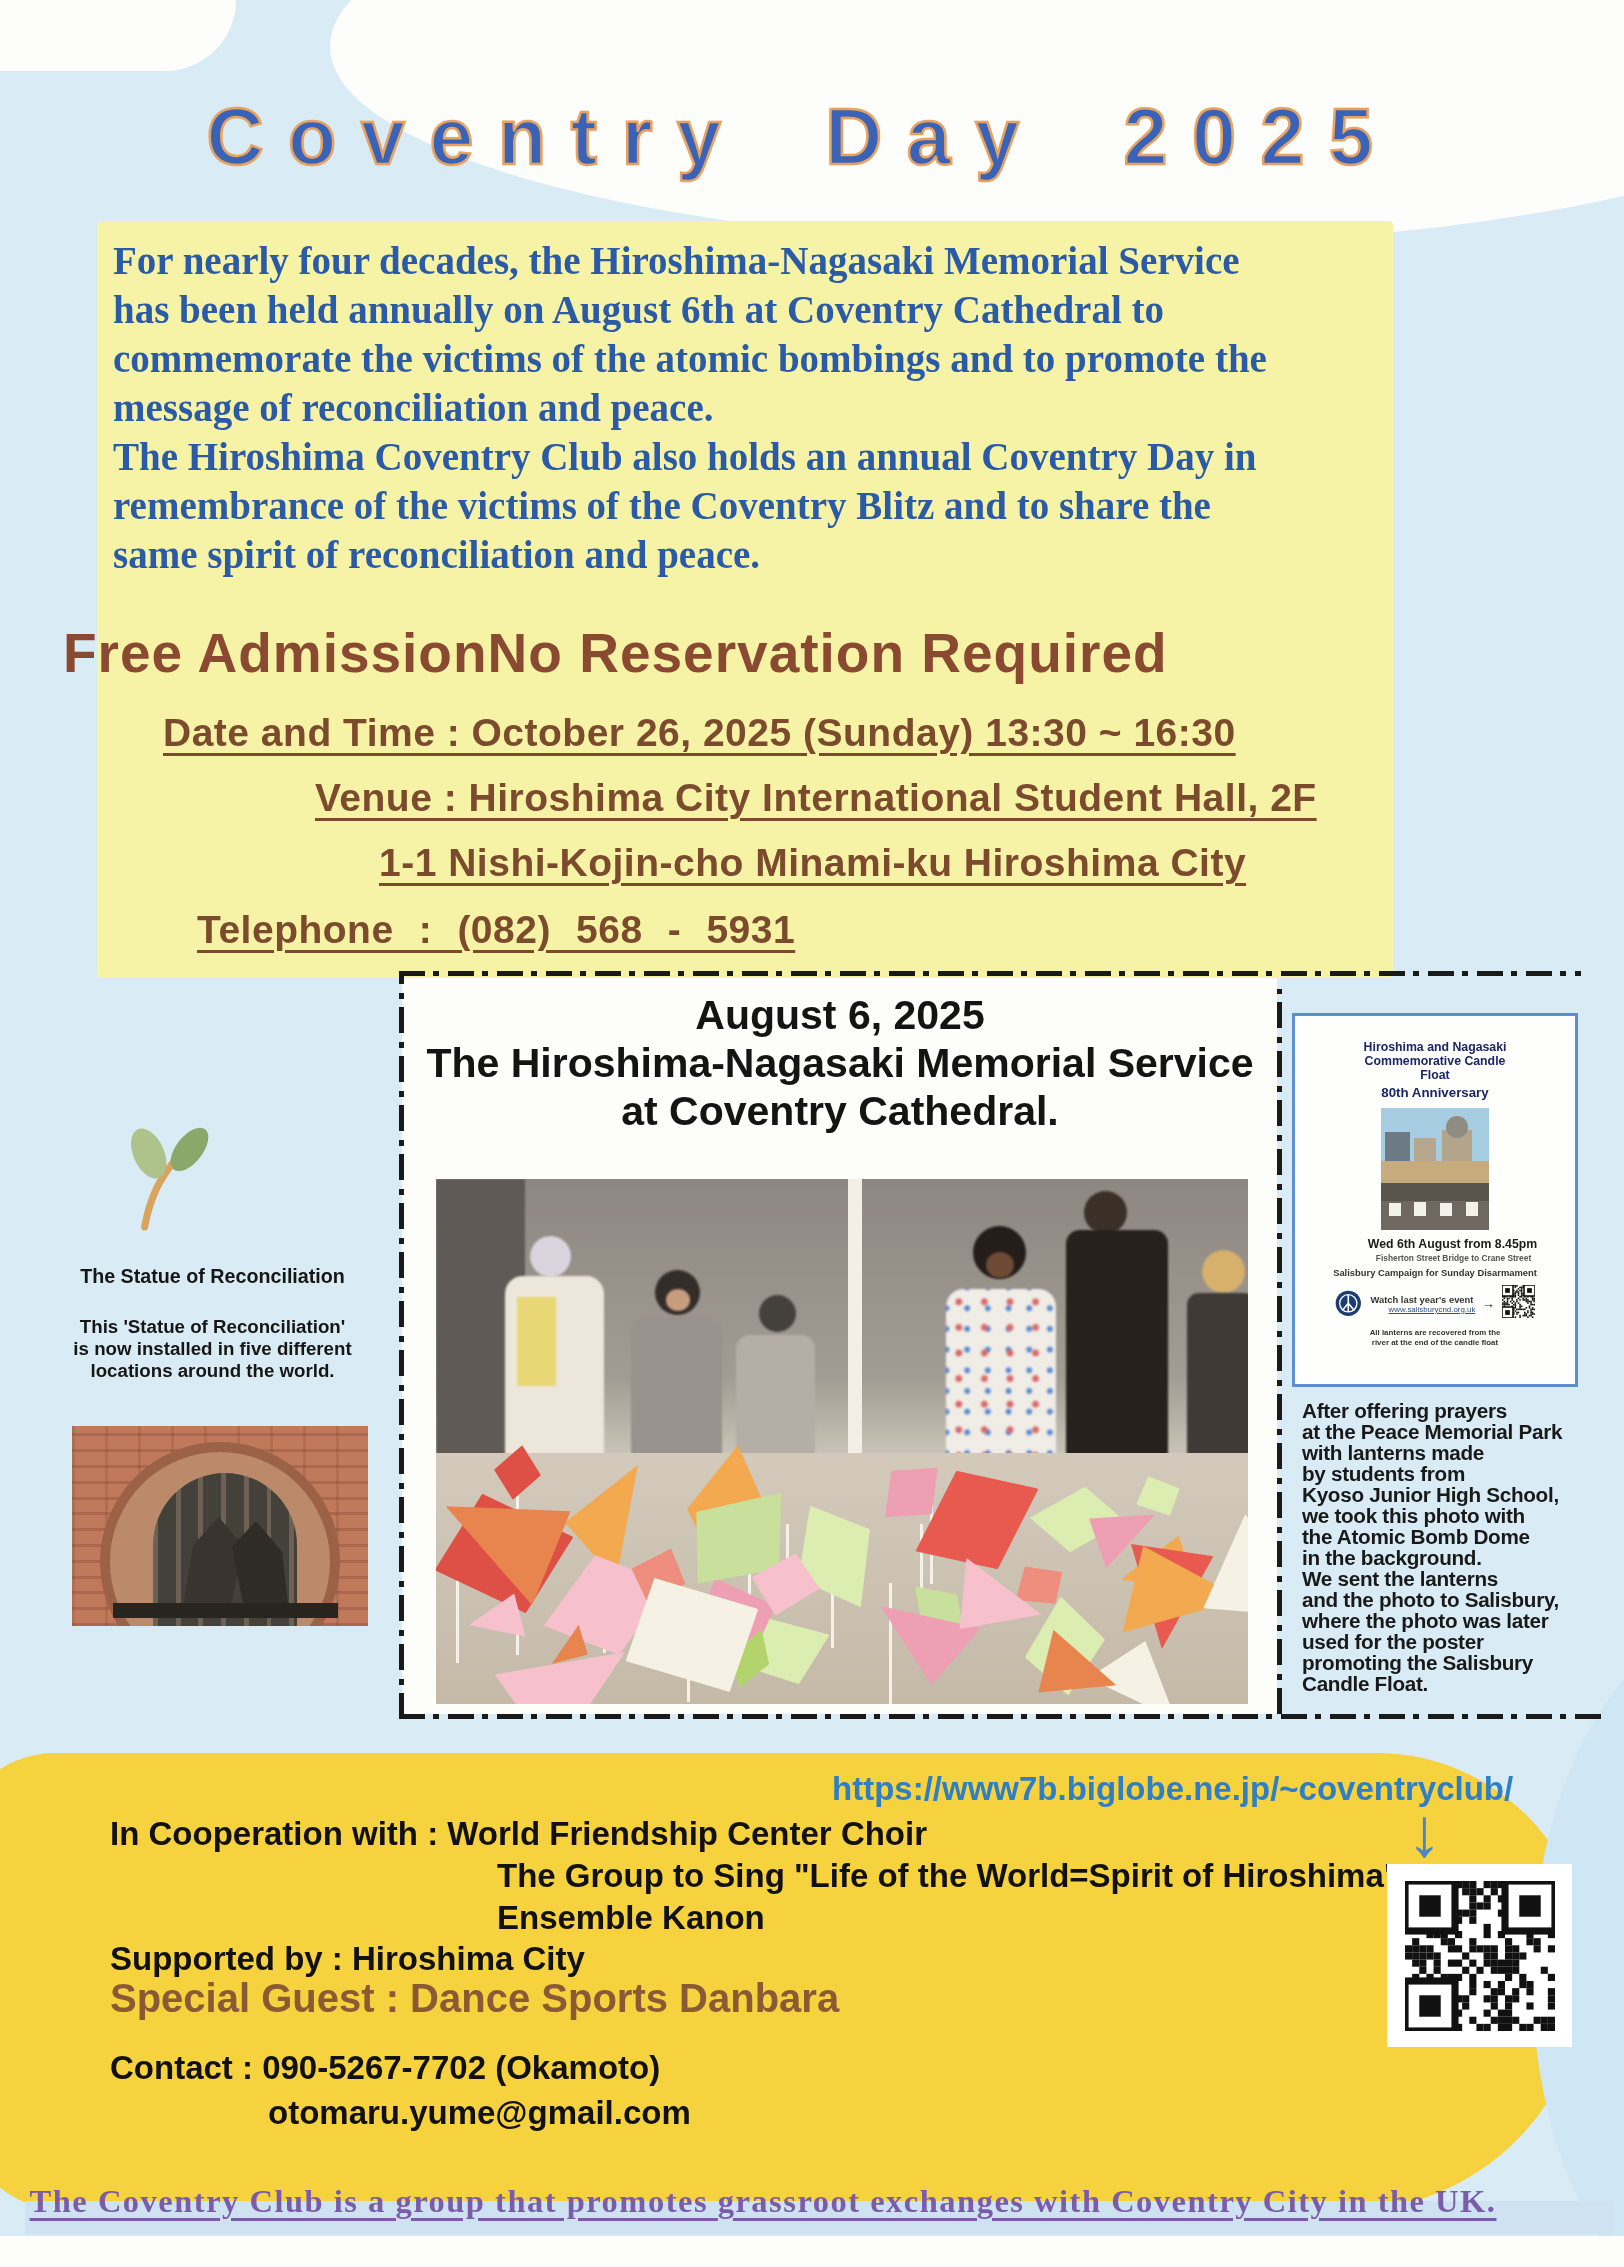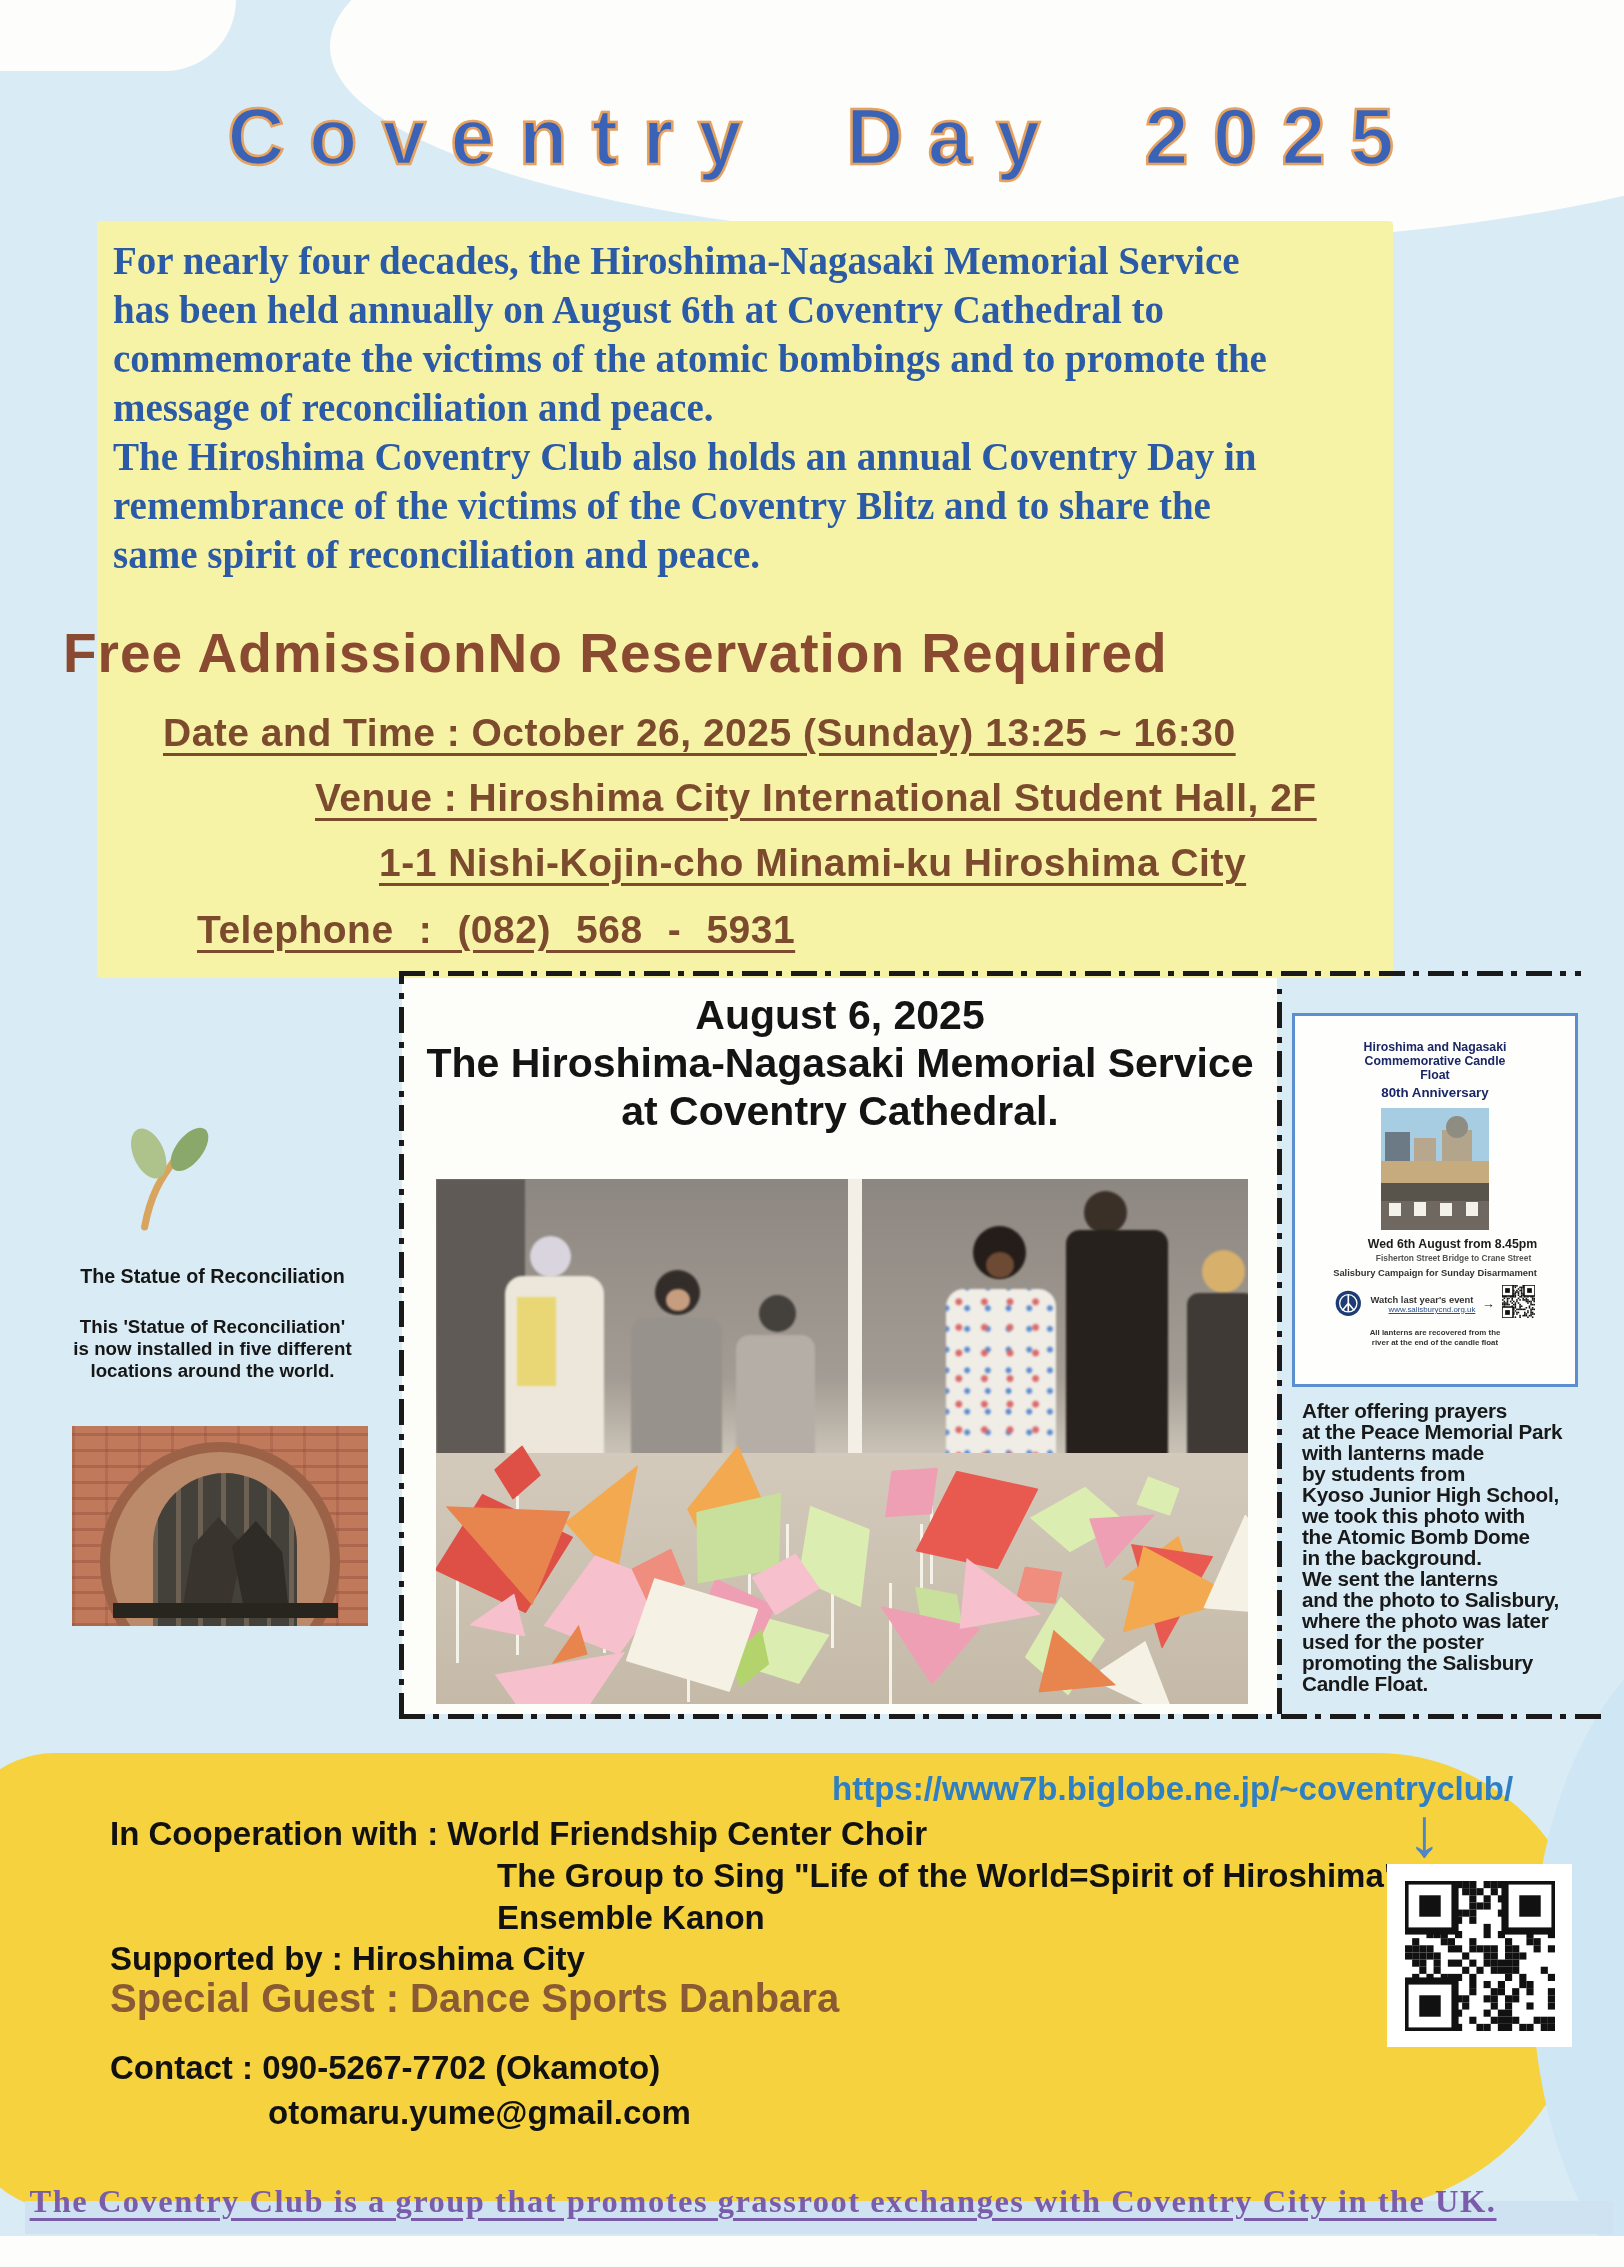--- a/index.html
+++ b/index.html
@@ -11,21 +11,21 @@
   
   .bg-white-top    { left:330px; top:-153px; width:1556px; height:399px; background:#fdfdfb; border-radius:50%; }
   .bg-white-corner { left:0; top:0; width:236px; height:71px; background:#fdfdfb; border-bottom-right-radius:108px; }
   .center-cell-bg  { left:402px; top:975px; width:875px; height:739px; background:#fdfdfa; }
   .gold-blob       { left:-44px; top:1753px; width:1633px; height:459px; background:#f5d23e; border-radius:118px 256px 296px 138px; }
   .blue-circle-br  { left:1532px; top:1616px; width:424px; height:719px; background:#cfe6f4; border-radius:50%; }
   .footer-band     { left:24.6px; top:2201px; width:1588px; height:33px; background:#cfe2f1; }
   .bg-white-bottom { left:0; top:2236px; width:1624px; height:31.5px; background:#fdfdfc; }
 
   
-  .page-title { left:148px; top:91px; width:1350px; text-align:center; font-size:79px; font-weight:800;
+  .page-title { left:127px; top:91px; width:1350px; text-align:center; font-size:79px; font-weight:800;
     letter-spacing:24.6px; word-spacing:33px; color:#3a63b7; -webkit-text-stroke:2.5px #e6a261;
     text-shadow:0 0 2px #e6a261; }
 
   
   .yellow-panel { left:97px; top:221px; width:1296px; height:757px; background:#f6f3a7; border-radius:3.9px; }
   .intro-text { left:113px; top:236px; width:1273px; font-family:"Liberation Serif", serif; font-weight:bold;
     font-size:39px; line-height:49px; color:#2b5aa7; }
   .admission-row { left:63px; top:621px; width:1288px; display:flex; justify-content:flex-start;
     font-family:Liberation Sans, sans-serif; font-weight:bold; font-size:55px; color:#8a4a31; letter-spacing:1px; }
   .detail-line { font-weight:bold; font-size:39px; color:#7c4b2e; letter-spacing:0.5px;
@@ -128,21 +128,21 @@
 has been held annually on August 6th at Coventry Cathedral to
 commemorate the victims of the atomic bombings and to promote the
 message of reconciliation and peace.
 The Hiroshima Coventry Club also holds an annual Coventry Day in
 remembrance of the victims of the Coventry Blitz and to share the
 same spirit of reconciliation and peace.</div>
   <div class="abs admission-row">
     <span>Free Admission</span>
     <span>No Reservation Required</span>
   </div>
-  <div class="abs detail-line date-line">Date and Time : October 26, 2025 (Sunday) 13:25 ~ 16:30</div>
+  <div class="abs detail-line date-line">Date and Time : October 26, 2025 (Sunday) 13:30 ~ 16:30</div>
   <div class="abs detail-line venue-line">Venue : Hiroshima City International Student Hall, 2F</div>
   <div class="abs detail-line address-line">1-1 Nishi-Kojin-cho Minami-ku Hiroshima City</div>
   <div class="abs detail-line tel-line">Telephone : (082) 568 - 5931</div>
 
   <div class="abs dd-h dd-top"></div>
   <div class="abs dd-h dd-bottom"></div>
   <div class="abs dd-v dd-left"></div>
   <div class="abs dd-v dd-divider"></div>
 
   <div class="abs memorial-heading pre">August 6, 2025

